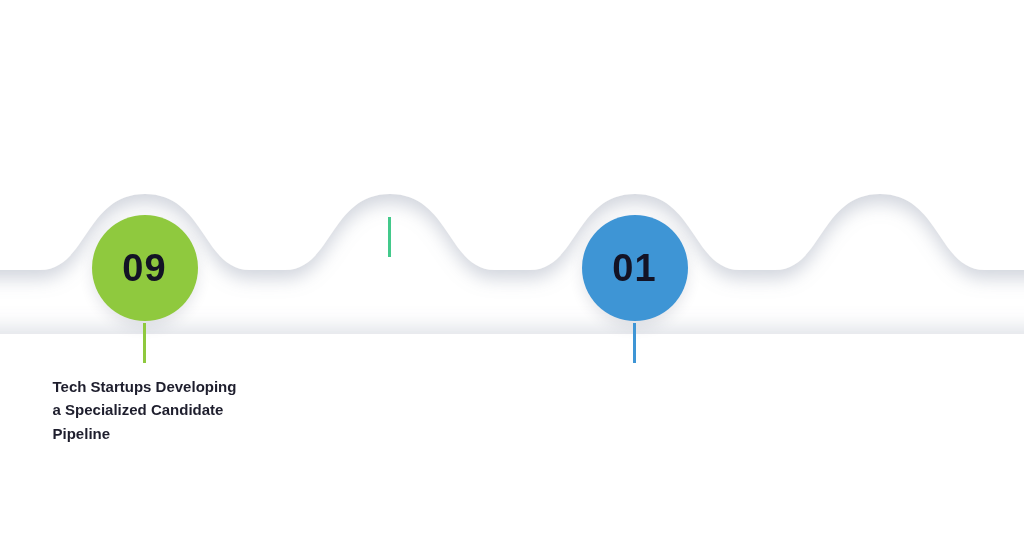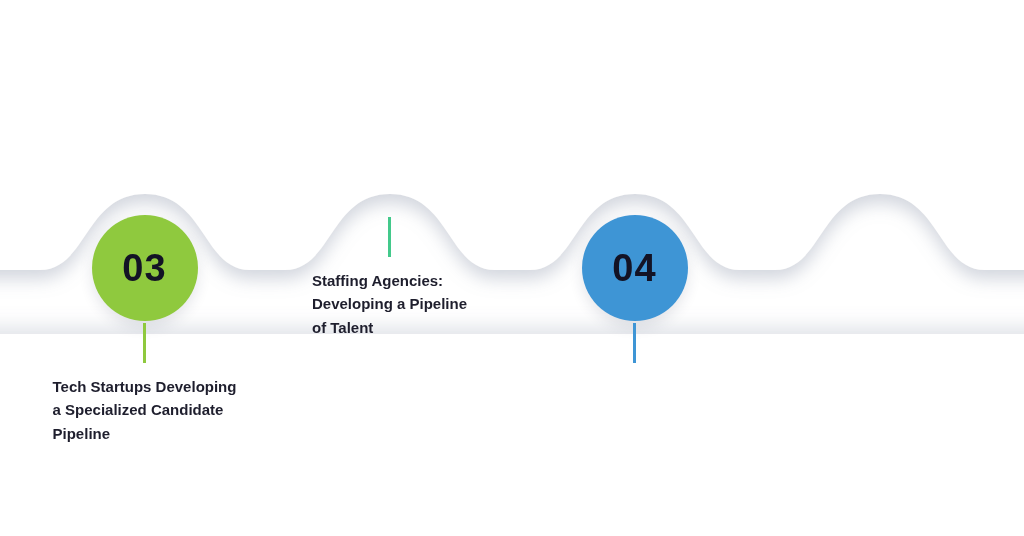--- a/index.html
+++ b/index.html
@@ -93,37 +93,34 @@
              L 250 270 C 203 270, 205 194, 145 194 C 85 194, 87 270, 40 270
              L -40 270 Z"></path>
 
     <path fill="#ffffff" filter="url(#waveShadowUp)" d="M -40 576 V 334 H 1064 V 576 Z"></path>
   </svg>
 
   <div class="steps-row">
 
     <div class="step-col">
       <div class="step-circle" style="background: rgb(143, 201, 62);">
-        <span class="step-number">03</span>
+        <span class="step-number">09</span>
       </div>
       <div class="step-connector" style="background: rgb(143, 201, 62);"></div>
       <div class="step-label">Tech Startups Developing
 a Specialized Candidate
 Pipeline</div>
     </div>
 
     <div class="step-col">
       <div class="step-connector" style="background: rgb(67, 201, 139);"></div>
-      <div class="step-label">Staffing Agencies:
-Developing a Pipeline
-of Talent</div>
     </div>
 
 
     <div class="step-col">
       <div class="step-circle" style="background: rgb(62, 149, 213);">
-        <span class="step-number">04</span>
+        <span class="step-number">01</span>
       </div>
       <div class="step-connector" style="background: rgb(62, 149, 213);"></div>
     </div>
 
   </div>
 </div>
 
 </body></html>

